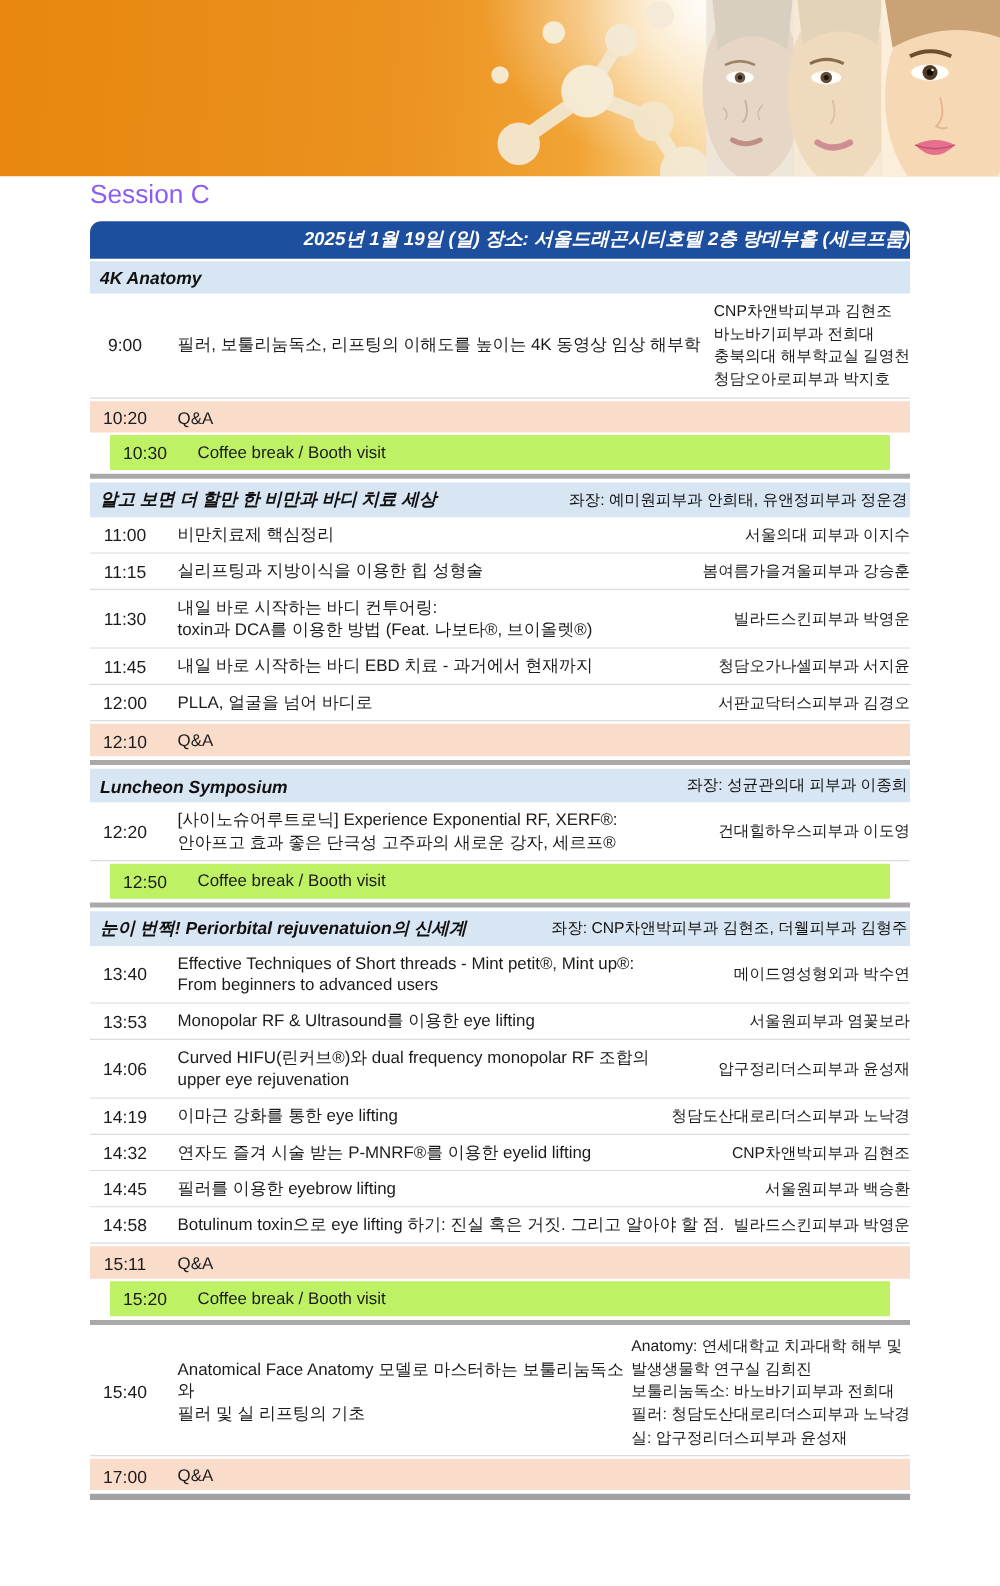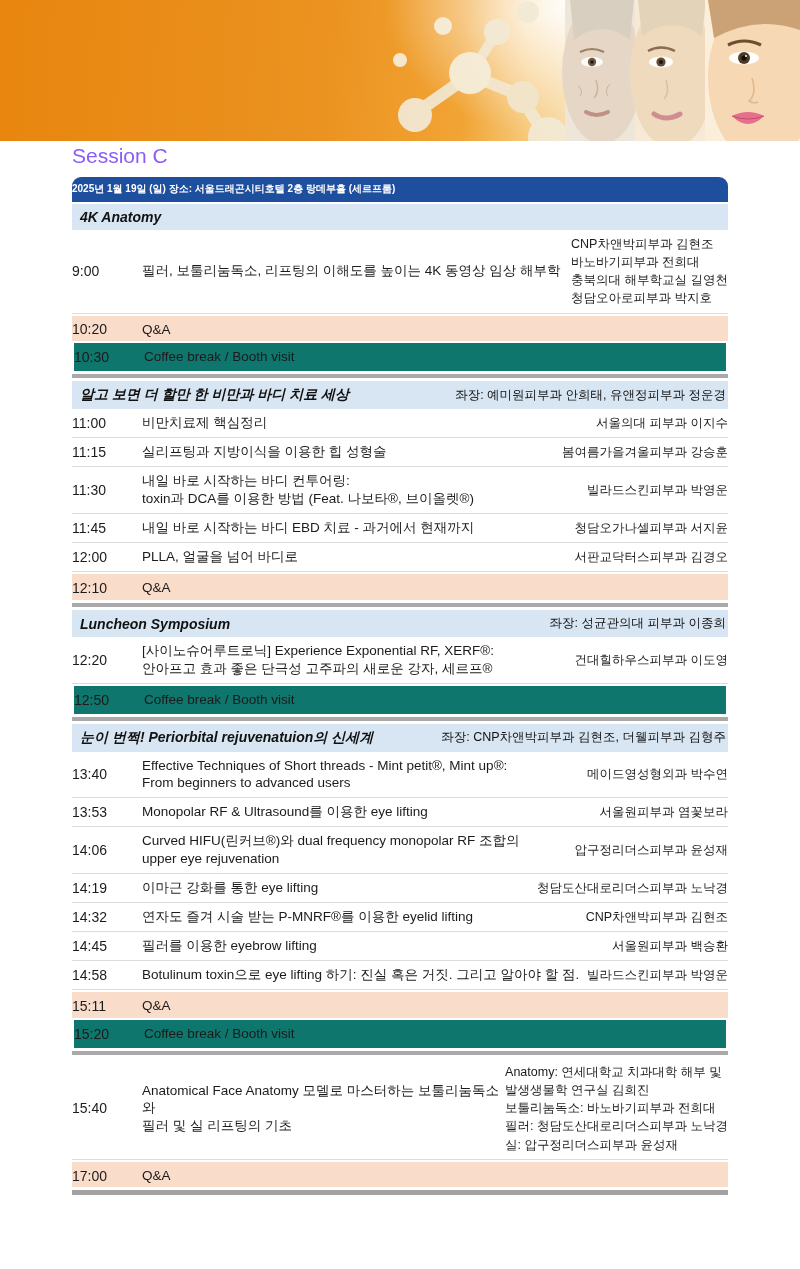--- a/index.html
+++ b/index.html
@@ -13,35 +13,35 @@
       radial-gradient(ellipse 260px 190px at 71% 4%, rgba(255,255,255,.96), rgba(255,255,255,0) 70%),
       linear-gradient(93deg, #e8860f 0%, #eb9220 40%, #f1a434 58%, #f6c879 66%, #f6d9a4 72%, #efb86a 82%, #eaa84e 100%);
   }
   .banner svg { position:absolute; right:0; top:0; height:141px; }
 
   
   .content { padding:0 72px; }
   .session-title { margin-top:3px; font-size:21px; font-weight:normal; color:#8b5cf6; }
   .datebar {
     margin-top:9px; background:#1e4f9e; color:#fff; font-weight:bold;
-    font-size:10px; text-align:left; padding:5px 0 6px; border-radius:9px 9px 0 0;
+    font-size:15px; text-align:right; padding:5px 0 6px; border-radius:9px 9px 0 0;font-style:italic;
   }
 
   .row { display:flex; align-items:center; }
-  .time { flex:none; width:56px; text-align:left; font-size:14px; color:#1b1b1b; }
+  .time { flex:none; width:56px; text-align:center; font-size:14px; color:#1b1b1b; }
   .tcell { flex:1; padding-left:14px; font-size:13.5px; color:#1b1b1b; white-space:pre-line; line-height:1.32; }
   .speaker { flex:none; max-width:300px; text-align:left; font-size:12.5px; color:#1b1b1b; white-space:pre-line; line-height:1.45; }
 
   .head { background:#d8e6f3; padding:5px 2px 5px 8px; margin-top:2px; }
   .head .stitle { flex:1; font-weight:bold; font-size:14px; color:#111;font-style:italic; }
   .head .chair { flex:none; font-size:12.5px; color:#111; text-align:right; }
 
   .talk { padding:5px 0; border-bottom:1px solid #dcdcdc; background:#fff; }
   .qa    { background:#fadcca; padding:5px 0 3px; margin:2px 0; }
-  .brk   { background:#0f766e; padding:5px 0 5px; margin:2px 2px; }
+  .brk   { background:#bef264; padding:5px 0 5px; margin:2px 16px; }
   .qa .tcell, .brk .tcell { font-size:13.5px; }
 
   .separator { height:4px; background:#a9a9a9; margin:3px 0; }
   .endbar { height:5px; background:#a2a2a2; margin-top:3px; }
 </style>
 </head>
 <body>
 
 <div class="page">
 

